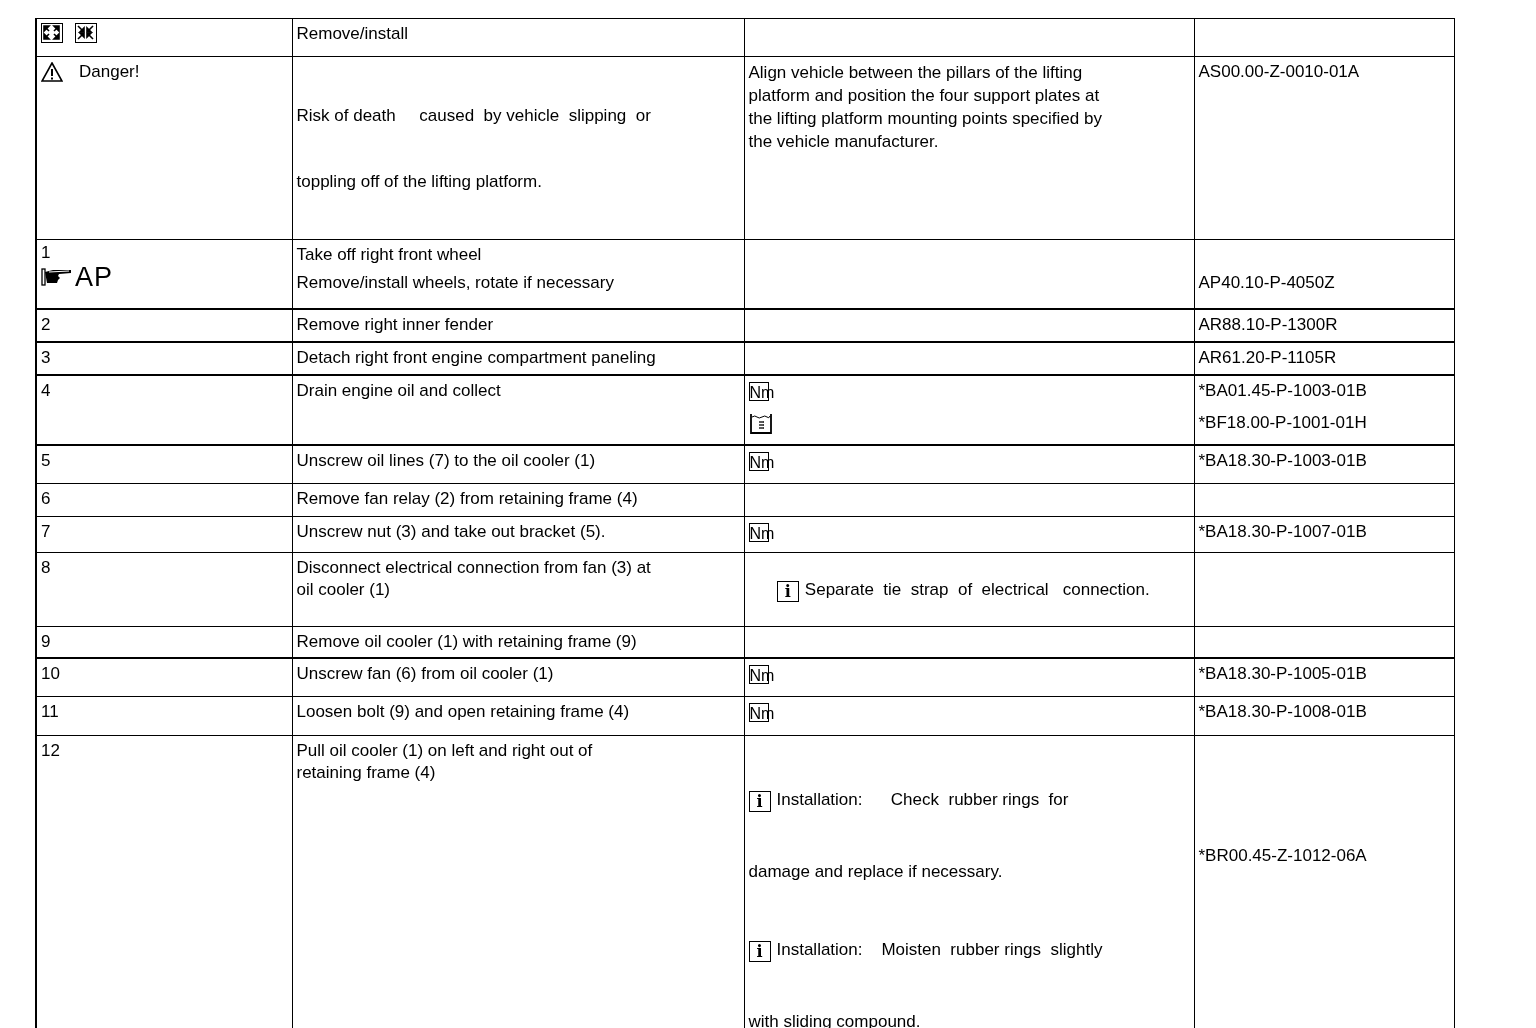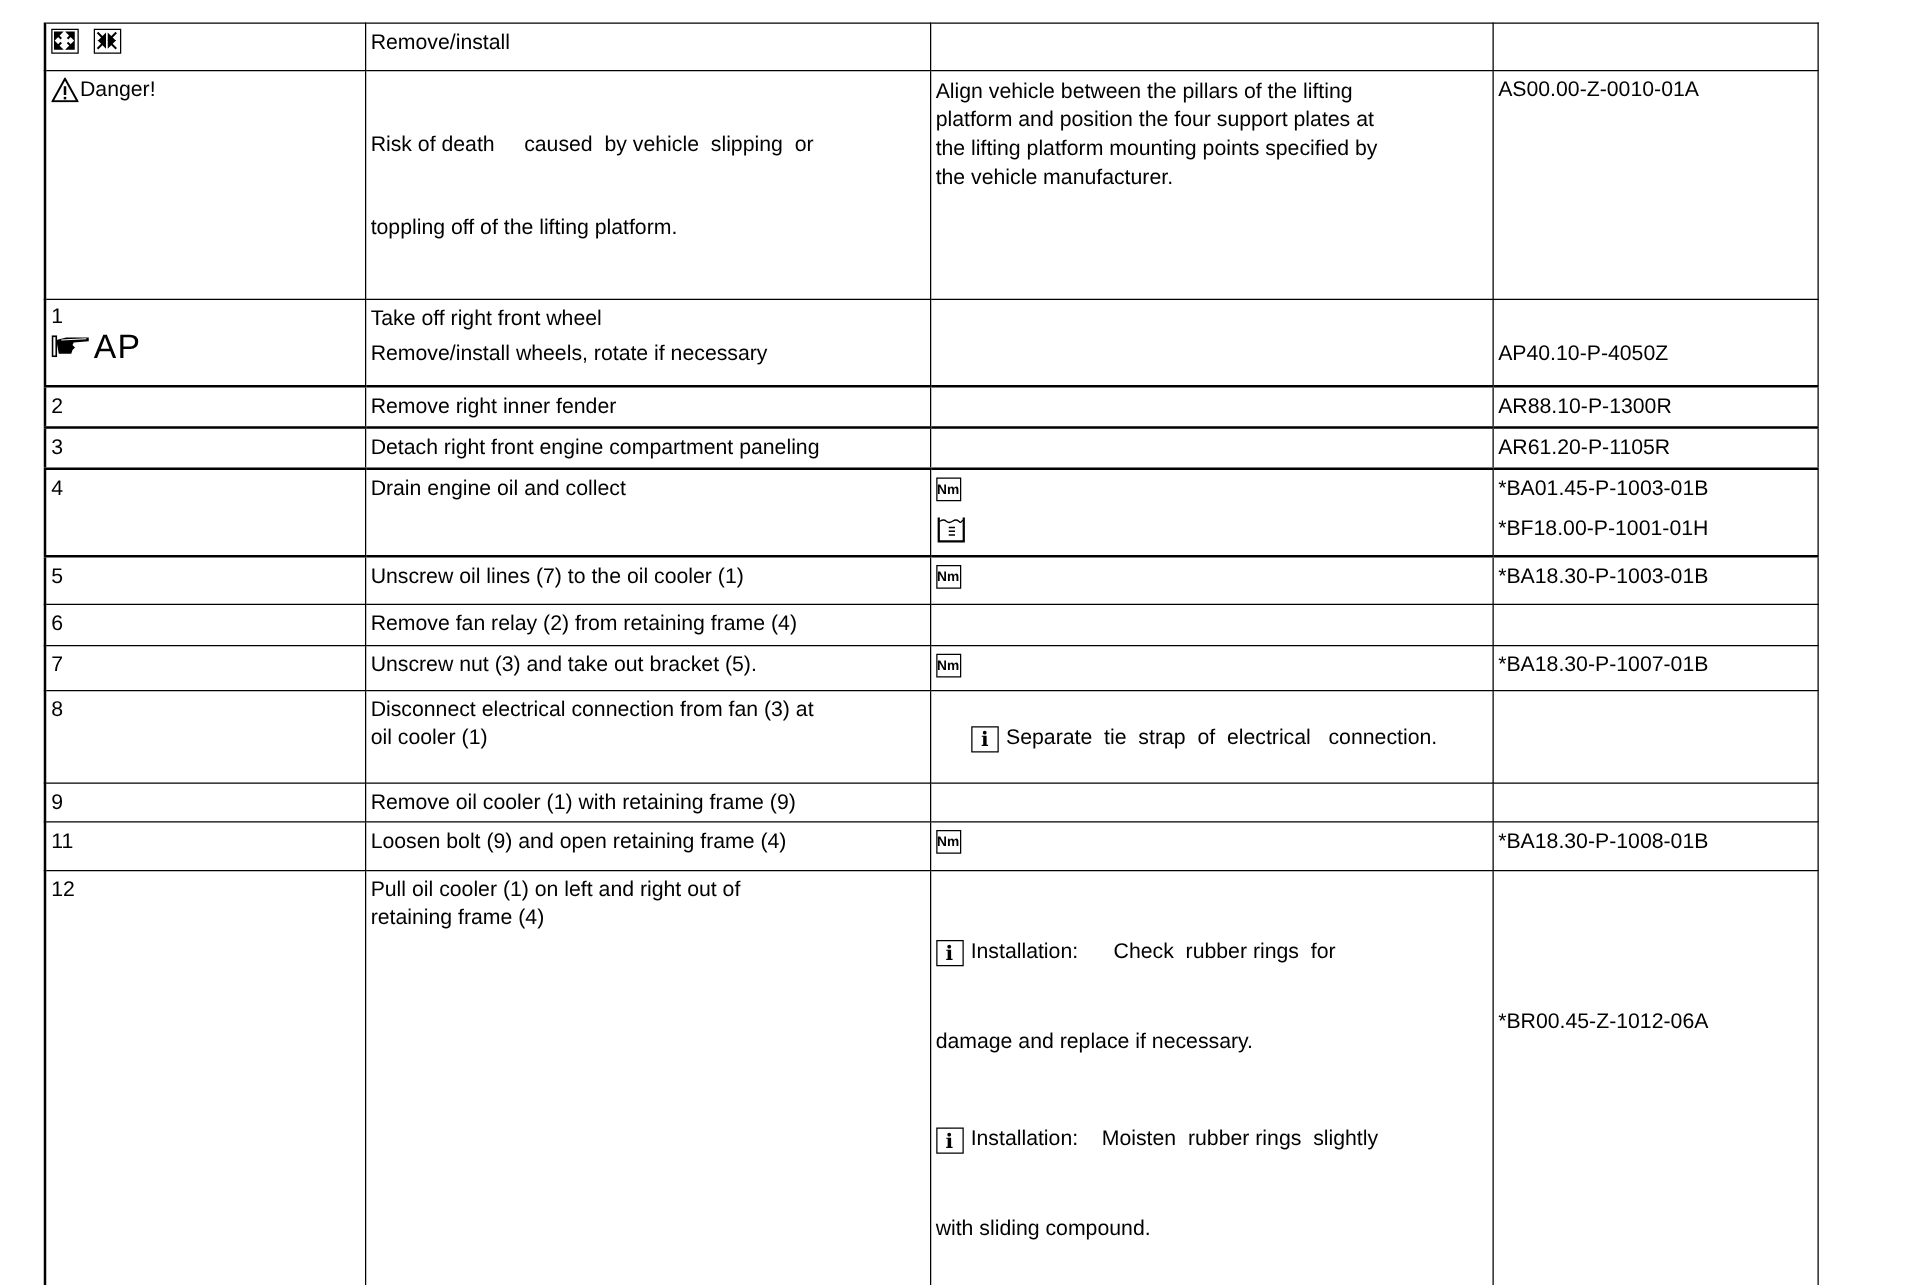--- a/index.html
+++ b/index.html
@@ -4,24 +4,24 @@
 <style>
   html, body { margin: 0; padding: 0; background: #ffffff; }
   body { width: 1536px; height: 1028px; position: relative; overflow: hidden;
          font-family: "Liberation Sans", sans-serif; font-size: 17px; color: #000; }
   table.proc { position: absolute; left: 35px; top: 18px; border-collapse: collapse;
                table-layout: fixed; width: 1418px; border-left: 2px solid #000; border-bottom: 3px solid #000; }
   table.proc td { border: 1px solid #000; vertical-align: top; padding: 4px 4px 2px 4px; line-height: 22px; }
   table.proc tr.thick-top td { border-top: 2px solid #000; }
   col.c1 { width: 256px; } col.c2 { width: 452px; } col.c3 { width: 450px; } col.c4 { width: 260px; }
   .line { display: block; }
-  .danger { display: inline-flex; align-items: center; }
+  .danger { display: inline-flex; align-items: center; gap: 15px; }
   .warn-icon { display: inline-block; width: 22px; height: 20px; margin-right: 1px; vertical-align: -3px; }
   .box-icon { display: inline-block; border: 1.5px solid #000; width: 20px; height: 19px; text-align: center;
-              font-size: 11px; font-weight: bold; line-height: 19px; vertical-align: middle; box-sizing: border-box; }
+              font-size: 16px; font-weight: normal; line-height: 19px; vertical-align: middle; box-sizing: border-box; }
   .info-icon { display: inline-block; border: 1.5px solid #000; width: 22px; height: 21px; text-align: center;
                font-family: "DejaVu Serif", serif; font-weight: bold; font-size: 16px; line-height: 19px; box-sizing: border-box; margin-right: 6px; vertical-align: -2px; }
   .ap-row { display: flex; align-items: center; margin-top: 4px; }
   .ap-text { font-size: 27px; font-weight: normal; letter-spacing: 1px; margin-left: 2px; }
   .hand-icon { display: inline-block; width: 32px; height: 22px; }
   .icons-top { display: flex; gap: 12px; }
   .expand-box { width: 22px; height: 20px; border: 1.5px solid #000; box-sizing: border-box; display: inline-block; position: relative; }
 </style>
 </head>
 <body>
@@ -191,20 +191,26 @@
     <td></td>
   </tr>
 
   <tr style="height:31px">
     <td><span>9</span></td>
     <td><span>Remove oil cooler (1) with retaining frame (9)</span></td>
     <td></td>
     <td></td>
   </tr>
 
+  <tr class="thick-top" style="height:39px">
+    <td><span>10</span></td>
+    <td><span>Unscrew fan (6) from oil cooler (1)</span></td>
+    <td><span class="box-icon">Nm</span></td>
+    <td><span>*BA18.30-P-1005-01B</span></td>
+  </tr>
 
   <tr style="height:39px">
     <td><span>11</span></td>
     <td><span>Loosen bolt (9) and open retaining frame (4)</span></td>
     <td><span class="box-icon">Nm</span></td>
     <td><span>*BA18.30-P-1008-01B</span></td>
   </tr>
 
   <tr style="height:144px">
     <td><span>12</span></td>

